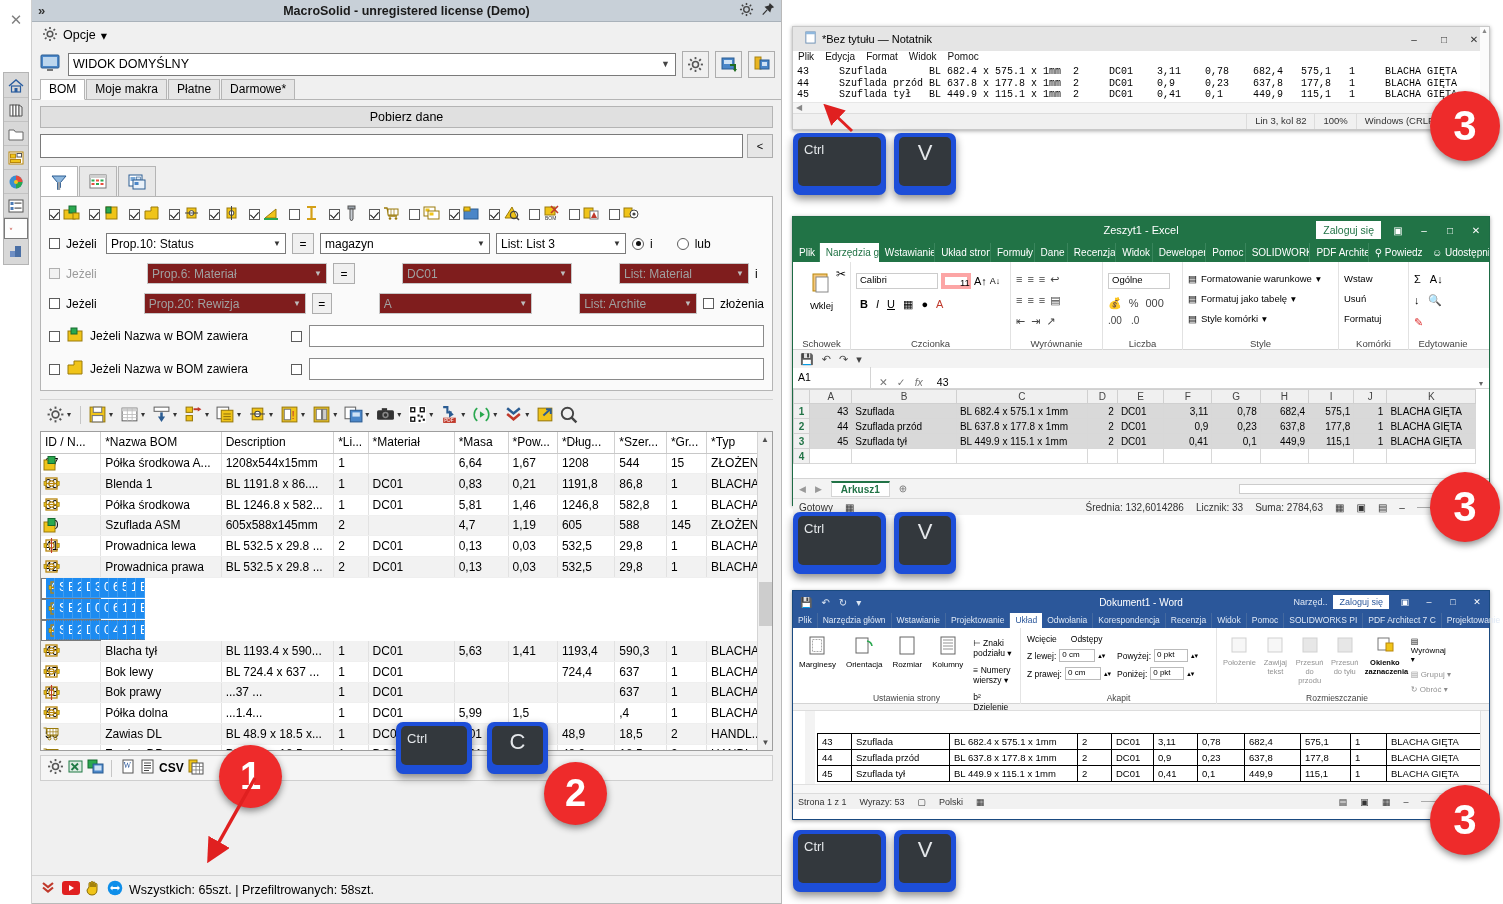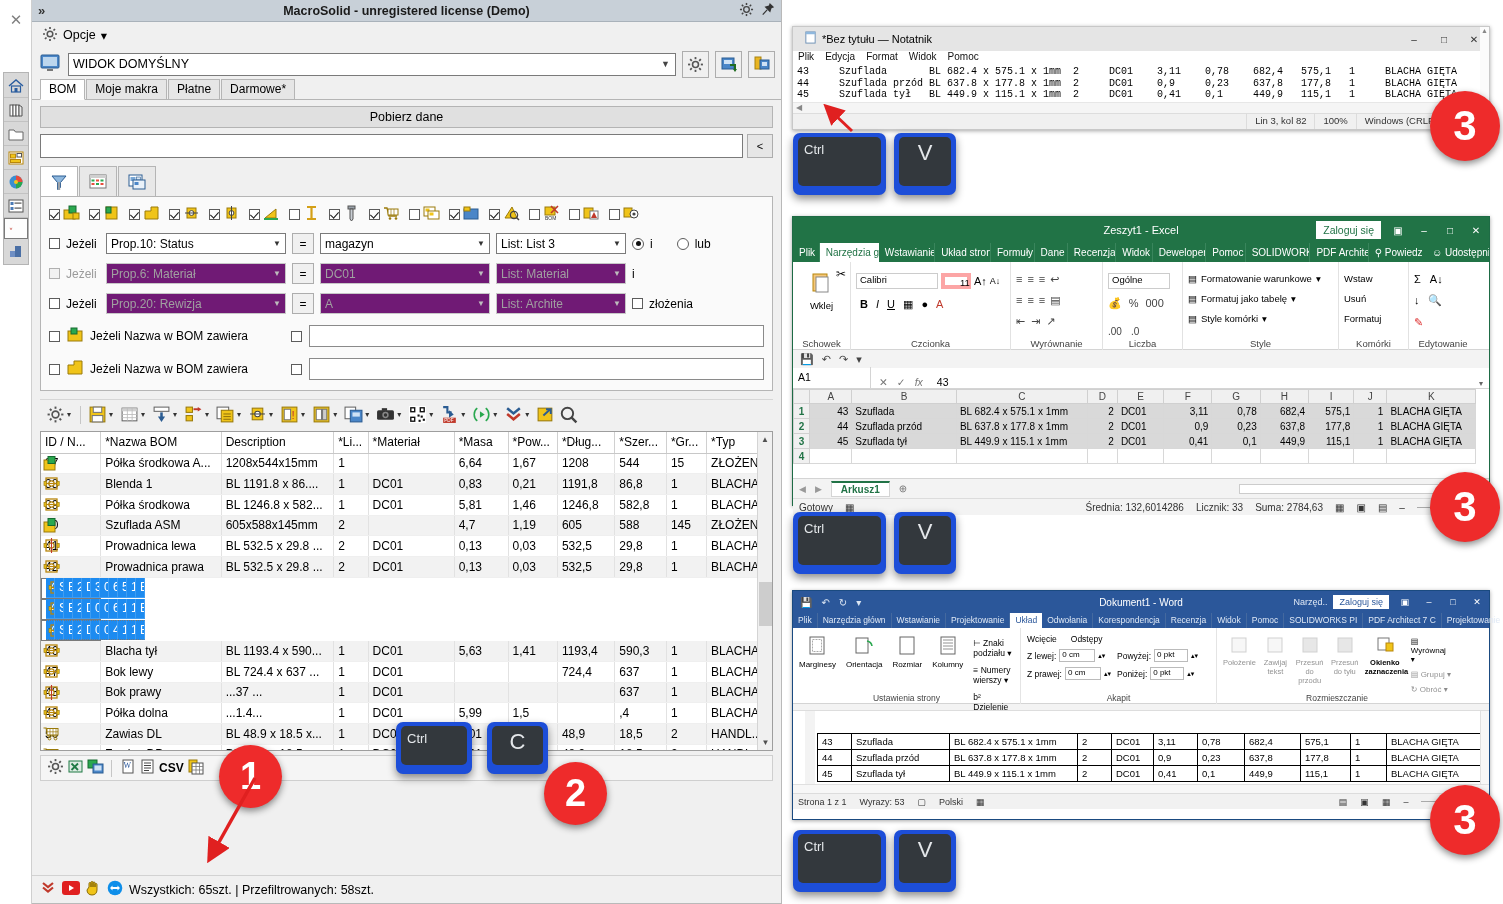--- a/index.html
+++ b/index.html
@@ -120,21 +120,21 @@
   .cbx.gray { border-color:#b0b0b0; background:#f2f2f2; }
 
   .condrow { display:flex; align-items:center; gap:6px; margin-top:9px; }
   .condrow .lab { font-size:12px; width:34px; }
   .condrow .lab.dim { color:#9a9a9a; }
   .sel {
     height:21px; border:1px solid #7a7a7a; background:#fff; font-size:12px;
     display:flex; align-items:center; padding:0 14px 0 4px; position:relative;
   }
   .sel .arr { position:absolute; right:4px; font-size:8px; color:#333; }
-  .sel.dim { border-color:#c7c7c7; background:#701a75; color:#a0a0a0; }
+  .sel.dim { border-color:#c7c7c7; background:#7f1d1d; color:#a0a0a0;margin-left:41px; }
   .sel.dim .arr { color:#bdbdbd; }
   .eqbtn {
     width:22px; height:21px; border:1px solid #adadad; background:#f0f0f0;
     display:flex; align-items:center; justify-content:center; font-size:12px;
   }
   .w-prop { width:180px; }
   .w-val  { width:170px; }
   .w-list { width:130px; }
   .radio { width:12px; height:12px; border:1px solid #5c5c5c; border-radius:50%;
            display:inline-block; position:relative; background:#fff; flex:none;}
@@ -1429,21 +1429,21 @@
       </div>
       <div class="gl">Wyrównanie</div>
     </div>
     <div class="xl-grp" style="width:80px">
       <div style="width:62px;height:16px;border:1px solid #ccc;font-size:9.5px;padding-left:3px;margin-top:8px">Ogólne</div>
       <div style="display:flex;gap:7px;margin-top:8px;font-size:11px;color:#444">
         <span>💰</span>
           <span>%</span>
           <span>000</span>
       </div>
-      <div style="display:flex;gap:9px;margin-top:16px;font-size:10px;color:#444">
+      <div style="display:flex;gap:9px;margin-top:5px;font-size:10px;color:#444">
         <span>.00</span>
           <span>.0</span>
       </div>
       <div class="gl">Liczba</div>
     </div>
     <div class="xl-grp" style="width:156px">
       <div style="font-size:9.5px;margin-top:8px;display:flex;align-items:center;gap:4px">
           <span>▤</span>
           <span>Formatowanie warunkowe</span>
           <span>▾</span>

